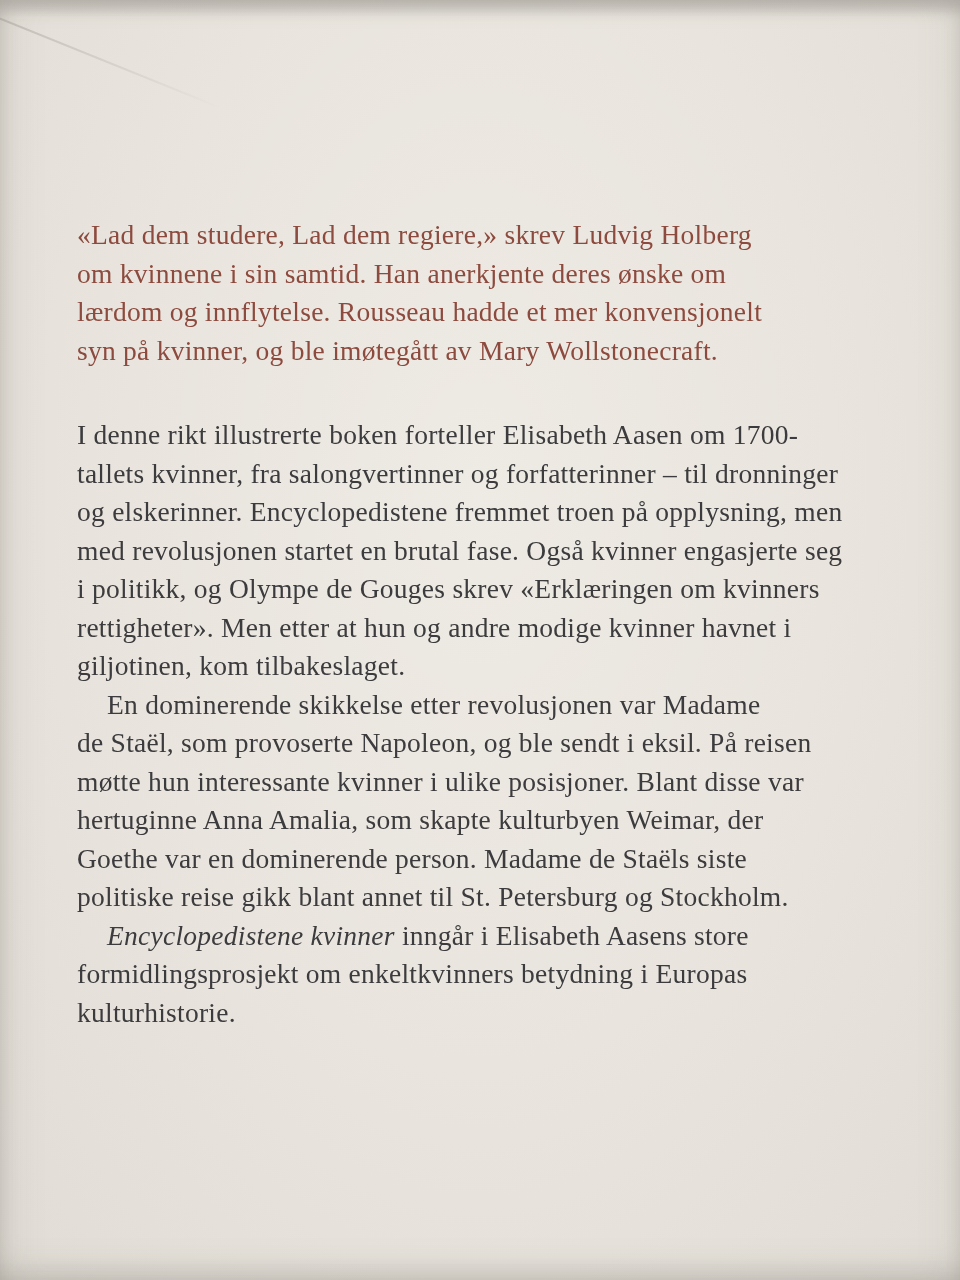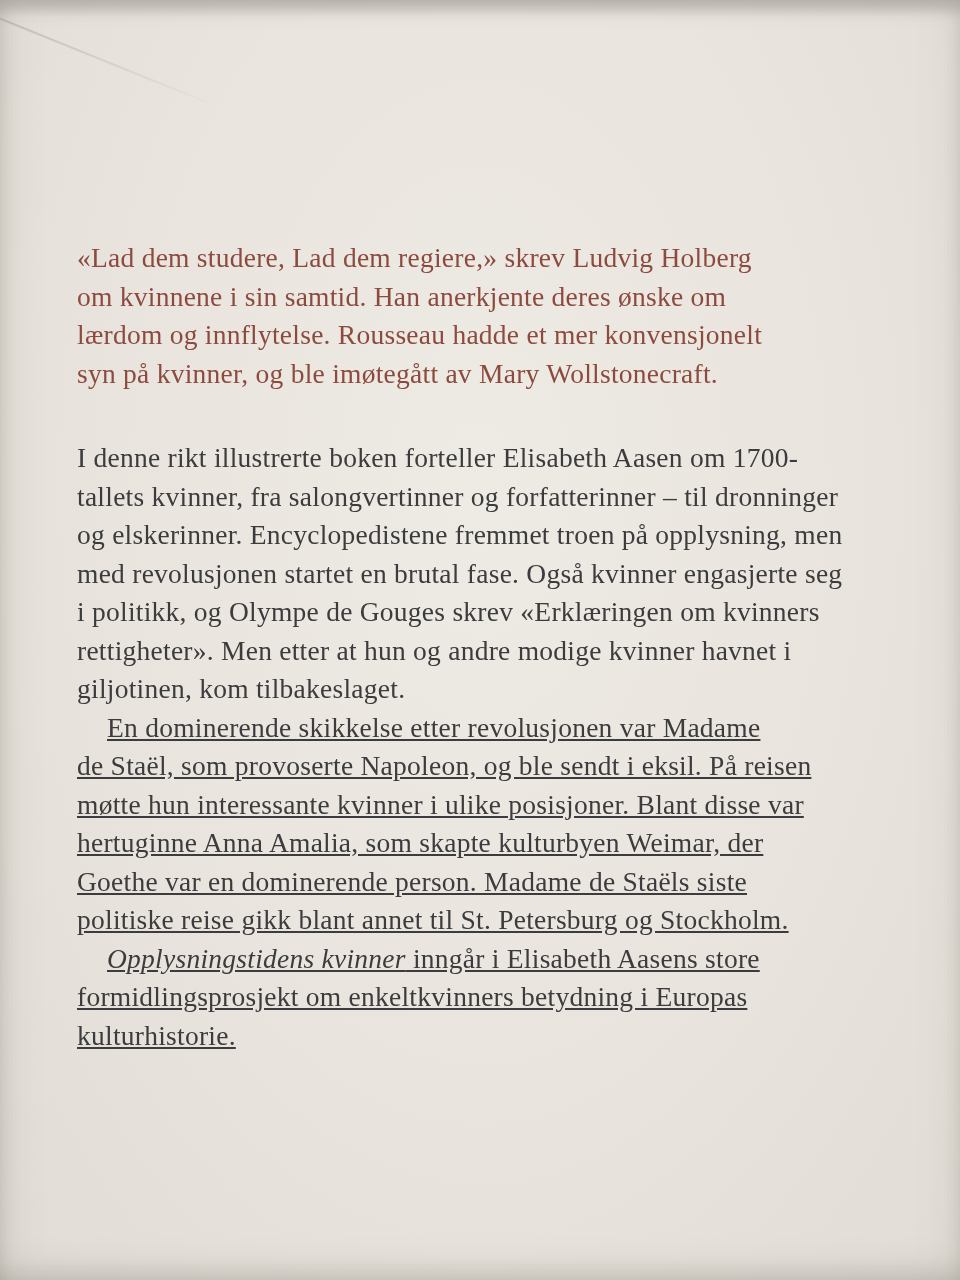--- a/index.html
+++ b/index.html
@@ -32,41 +32,40 @@
   .crease {
     position: absolute;
     top: 58px; left: -30px;
     width: 260px; height: 2px;
     background: linear-gradient(90deg, rgba(150,145,137,0.45), rgba(150,145,137,0));
     transform: rotate(22deg);
   }
   .text-block {
     position: absolute;
     left: 77px;
-    top: 239px;
+    top: 216px;
     width: 852px;
     font-size: 27.5px;
     line-height: 38.5px;
     letter-spacing: 0.25px;
   }
   .para, .intro {
     margin: 0;
     white-space: pre-line;
   }
   .intro {
     color: #8d4a3e;
     margin-bottom: 46px;
   }
   .body-text {
     color: #3c3b3d;
     margin-top: 44px;
   }
   .indent {
     text-indent: 30px;
-    text-decoration: underline;
   }
   .italic {
     font-style: italic;
   }
 </style>
 </head>
 <body>
 
 <div class="photo">
   <div class="top-shade"></div>
@@ -89,19 +88,19 @@
 rettigheter». Men etter at hun og andre modige kvinner havnet i
 giljotinen, kom tilbakeslaget.</p>
 
       <p class="para indent">En dominerende skikkelse etter revolusjonen var Madame
 de Staël, som provoserte Napoleon, og ble sendt i eksil. På reisen
 møtte hun interessante kvinner i ulike posisjoner. Blant disse var
 hertuginne Anna Amalia, som skapte kulturbyen Weimar, der
 Goethe var en dominerende person. Madame de Staëls siste
 politiske reise gikk blant annet til St. Petersburg og Stockholm.</p>
 
-      <p class="para indent"><span class="italic">Opplysningstidens kvinner</span><span> inngår i Elisabeth Aasens store
+      <p class="para indent"><span class="italic">Encyclopedistene kvinner</span><span> inngår i Elisabeth Aasens store
 formidlingsprosjekt om enkeltkvinners betydning i Europas
 kulturhistorie.</span></p>
 
     </div>
   </div>
 </div>
 
 </body></html>

